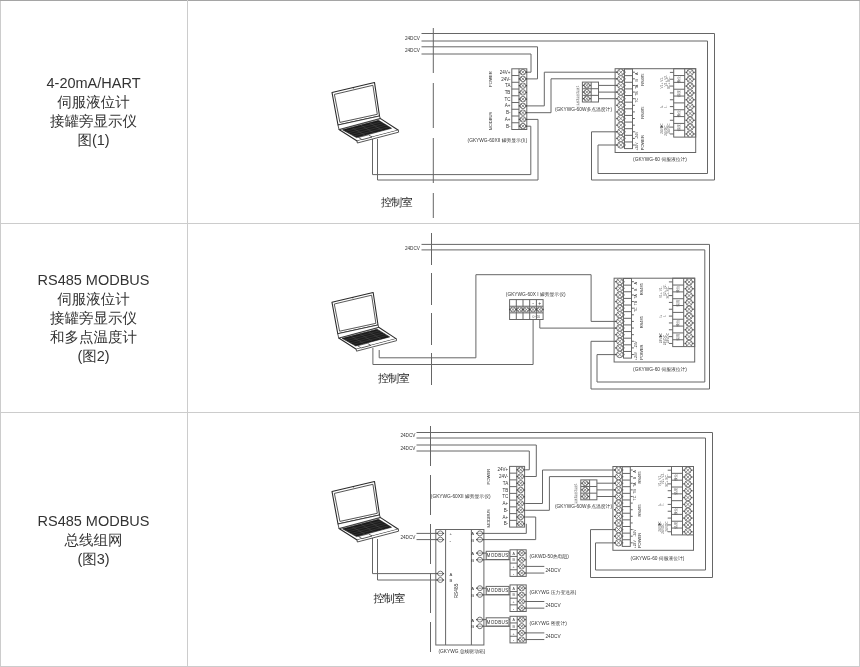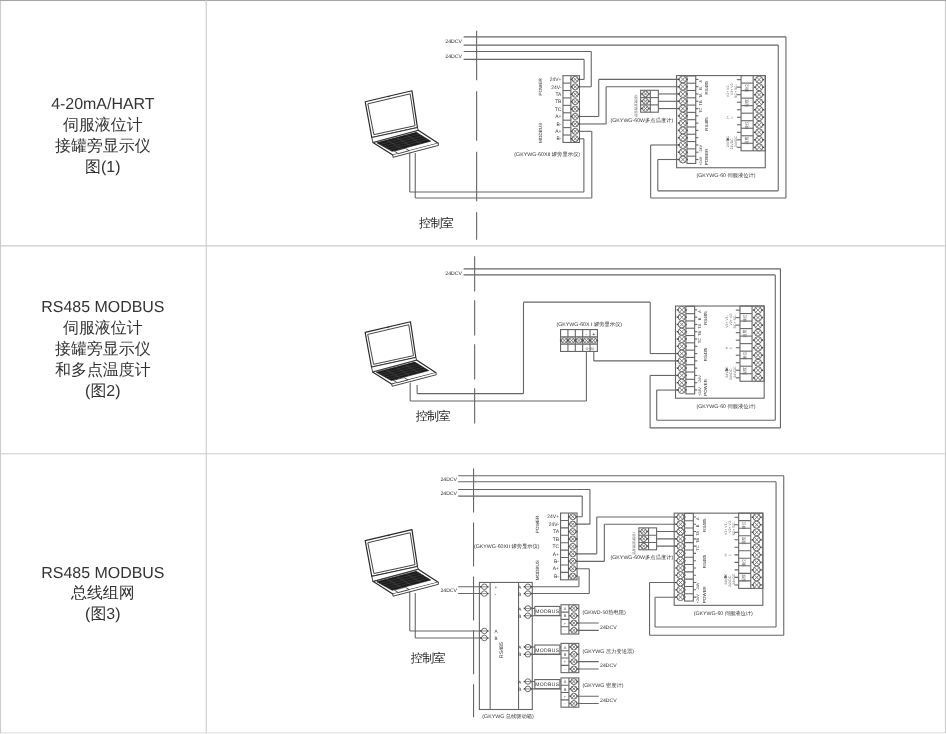--- a/index.html
+++ b/index.html
@@ -7,21 +7,21 @@
         font-family:"Liberation Sans", sans-serif; }
 .cell { position:absolute; left:0; width:187px; display:flex; align-items:center;
         justify-content:center; text-align:center; color:#333; font-size:14.5px;
         line-height:19px; }
 #svgmain { position:absolute; left:0; top:0; }
 </style>
 </head>
 <body>
 <div id="page">
 
-<div class="cell" style="top:12px;height:223px;">4-20mA/HART<br>伺服液位计<br>接罐旁显示仪<br>图(1)</div>
+<div class="cell" style="top:0;height:223px;">4-20mA/HART<br>伺服液位计<br>接罐旁显示仪<br>图(1)</div>
 
 <div class="cell" style="top:224px;height:189px;">RS485 MODBUS<br>伺服液位计<br>接罐旁显示仪<br>和多点温度计<br>(图2)</div>
 
 <div class="cell" style="top:413px;height:255px;">RS485 MODBUS<br>总线组网<br>(图3)</div>
 <svg id="svgmain" width="860" height="667" viewBox="0 0 860 667">
 
 <rect x="0.5" y="0.5" width="859" height="666" fill="none" stroke="#cccccc" stroke-width="1"></rect>
 
 <line x1="0" y1="0.5" x2="860" y2="0.5" stroke="#a5a5a5" stroke-width="1"></line>
 

